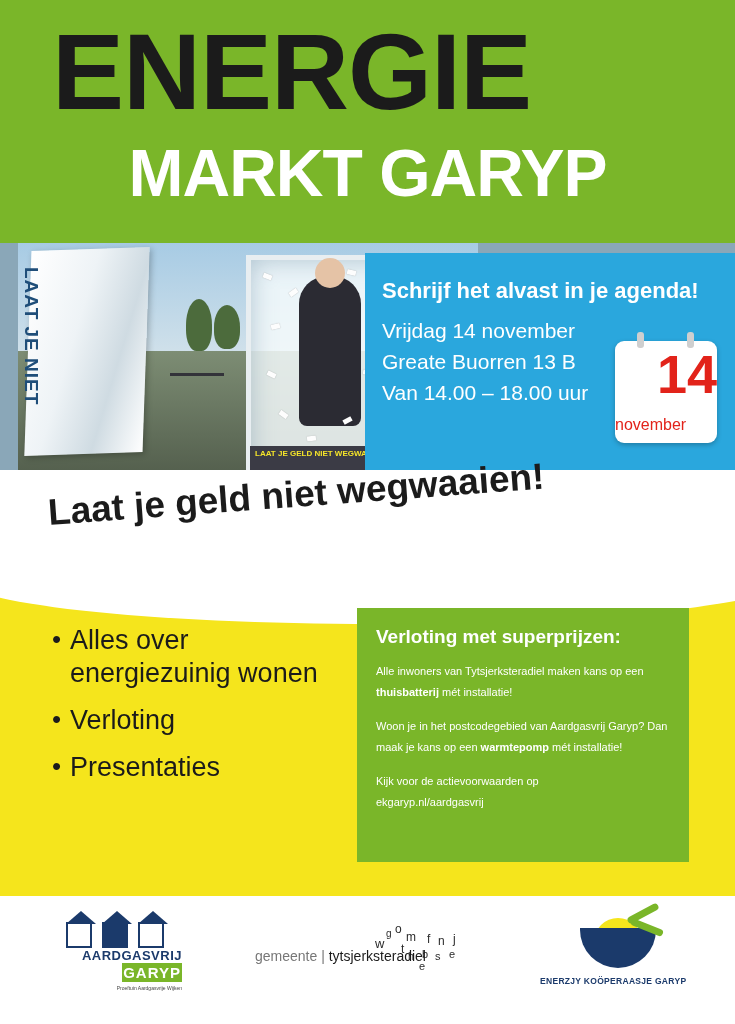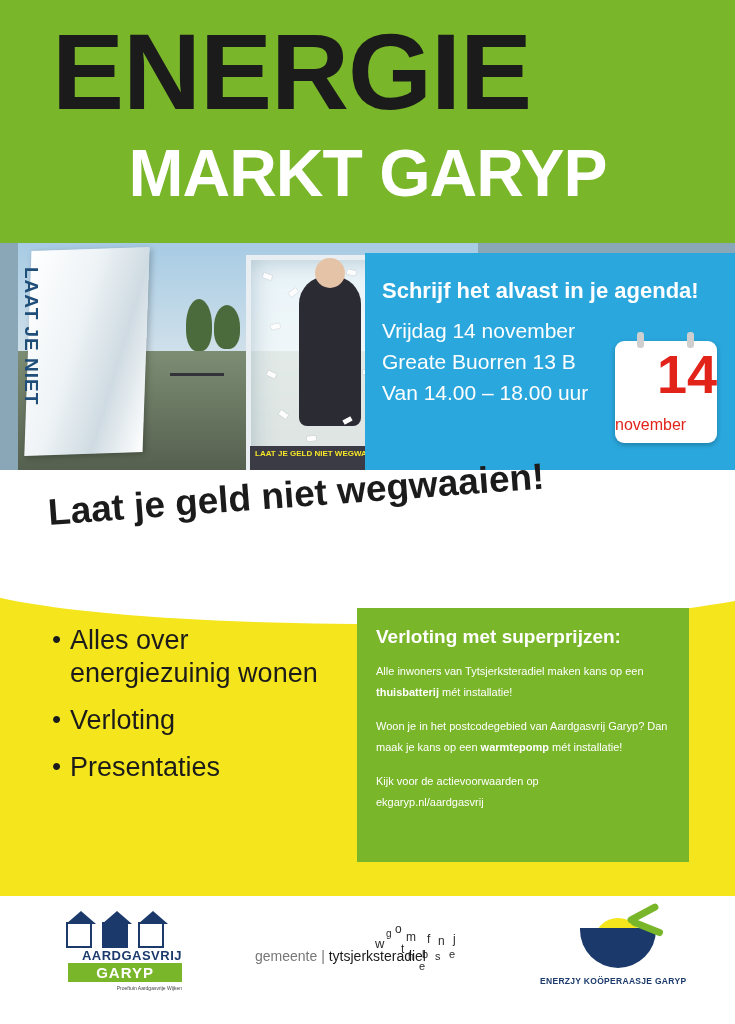--- a/index.html
+++ b/index.html
@@ -296,21 +296,21 @@
   .houses i:nth-child(1){ left: 18px; }
   .houses i:nth-child(2){ left: 54px; background:#1b3a6b;}
   .houses i:nth-child(3){ left: 90px; }
   .logo-aardgasvrij .t1 {
     font-size: 13px; font-weight: bold; color: #1b3a6b; letter-spacing:.5px;
   }
   .logo-aardgasvrij .t2 {
     display:inline-block;
     background:#7ab629; color:#ffffff;
     font-size: 15px; font-weight: bold; letter-spacing:1px;
-    padding: 1px 28px;
+    padding: 1px 1px;
   }
   .logo-aardgasvrij .t3 {
     font-size: 5px; color: #444; margin-top: 3px;
   }
 
   .logo-gemeente {
     position: absolute;
     left: 255px; top: 26px;
     width: 195px;
     color: #2b2b2b;

